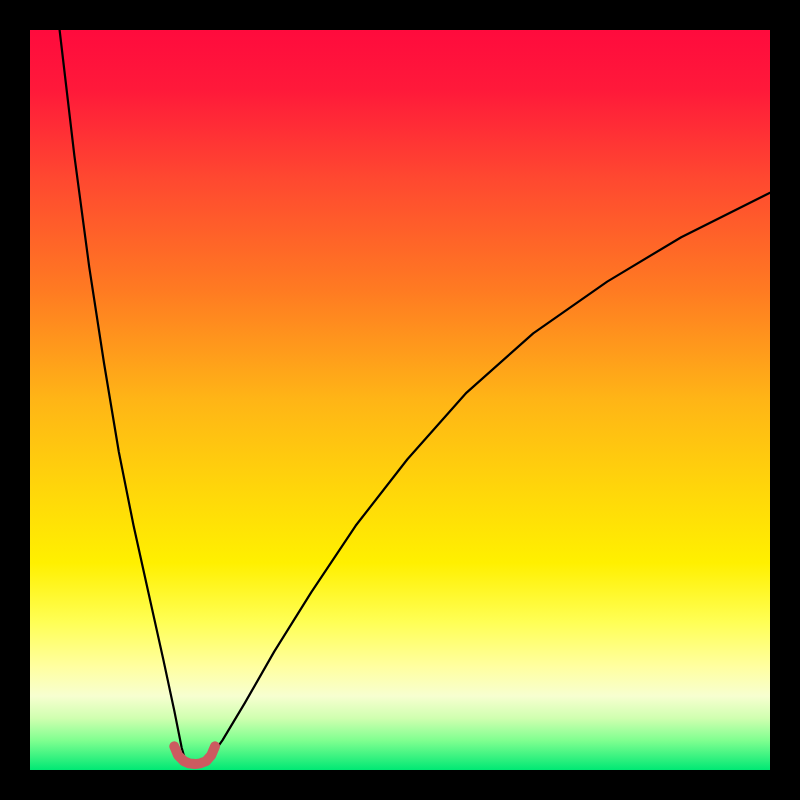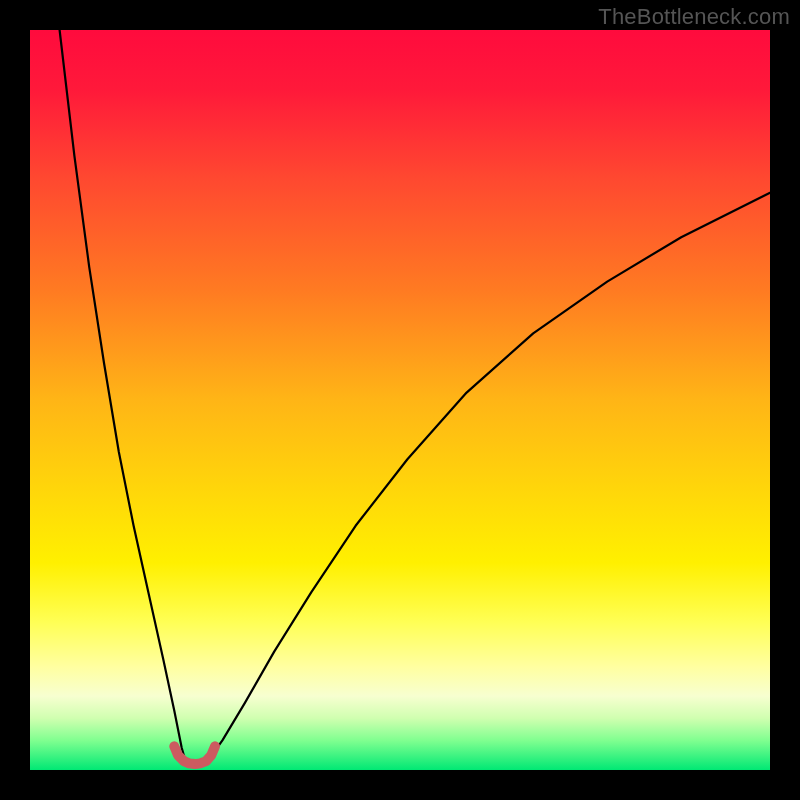--- a/index.html
+++ b/index.html
@@ -64,14 +64,13 @@
 
     <rect x="0" y="0" width="100" height="100" fill="url(#bg-grad)"></rect>
 
     <g id="series-group">
         <polyline points="4,0 6,17 8,32 10,44.99999999999999 12,57 14.000000000000002,67 16,76 18,85 19.5,92 20.5,97 21,98.8" fill="none" stroke="#000000" stroke-width="0.2972972972972973" stroke-linecap="round" stroke-linejoin="round" vector-effect="non-scaling-stroke" style="stroke-width: 2.2px;"></polyline>
         <polyline points="24,98.8 26,96 28.999999999999996,91 33,84 38,76 44,67 51,58 59,49 68,41 78,34 88,28 100,22" fill="none" stroke="#000000" stroke-width="0.2972972972972973" stroke-linecap="round" stroke-linejoin="round" vector-effect="non-scaling-stroke" style="stroke-width: 2.2px;"></polyline>
         <polyline points="19.5,96.8 20,98 20.8,98.8 21.5,99.1 22.3,99.2 23,99.1 23.8,98.8 24.5,98 25,96.8" fill="none" stroke="#cc5a60" stroke-width="1.3513513513513513" stroke-linecap="round" stroke-linejoin="round" vector-effect="non-scaling-stroke" style="stroke-width: 10px;"></polyline>
       </g>
   </svg>
 
-  <div class="watermark">TheBottleneck.com</div>
 </div>
 
 </body></html>

